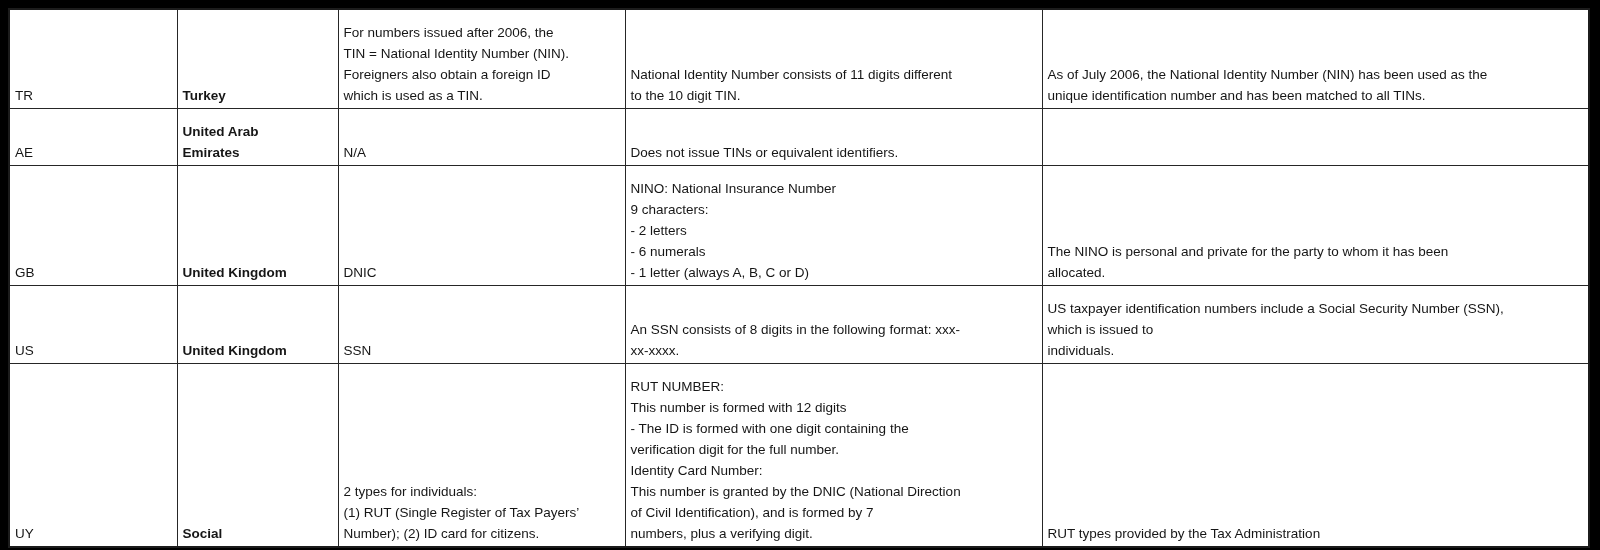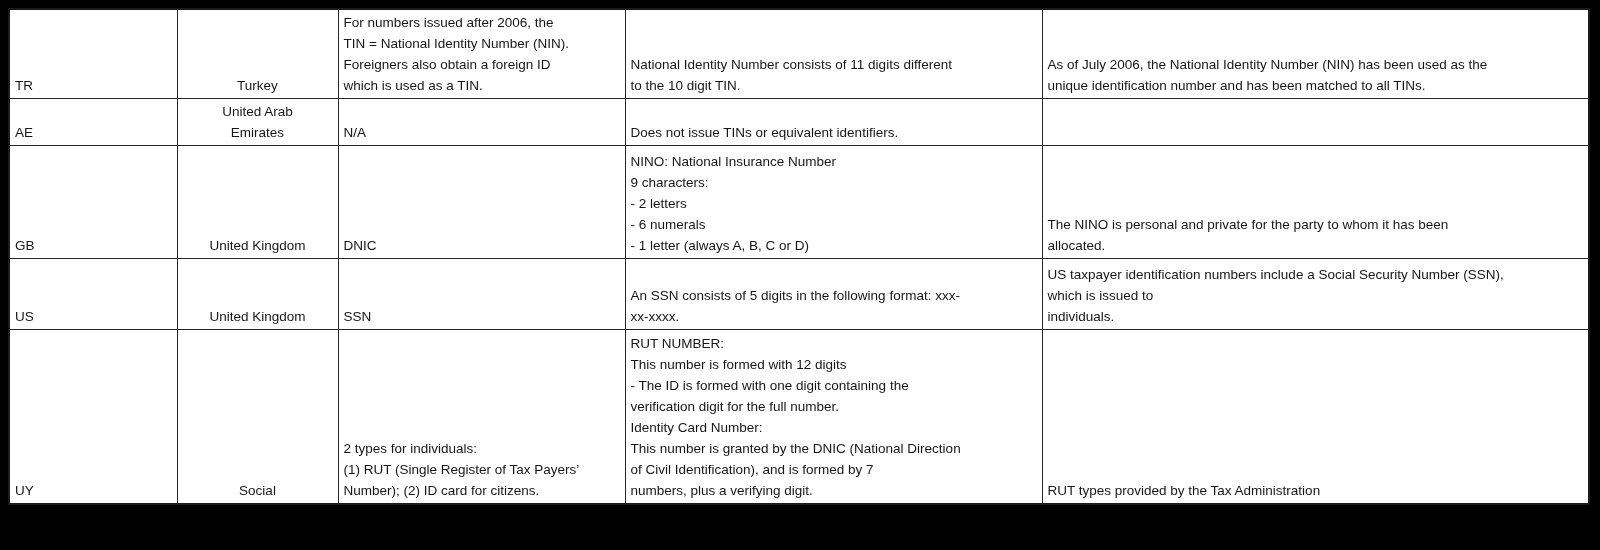--- a/index.html
+++ b/index.html
@@ -22,27 +22,26 @@
     background: #ffffff;
     font-family: "Liberation Sans", sans-serif;
     font-size: 13.5px;
     line-height: 21px;
     color: #161616;
     border: 2px solid #1c1c1c;
   }
   table.tin-table td {
     border: 1.5px solid #262626;
     vertical-align: bottom;
-    padding: 1px 5px 2px 5px;
+    padding: 12px 5px 2px 5px;
     white-space: pre-line;
     overflow: hidden;
   }
   td.c-country {
-    font-weight: normal;
-    text-align: center;
+    font-weight: bold;
     margin-top: 40px;
   }
   tr.r0 { height: 89px; }
   tr.r1 { height: 30px; }
   tr.r2 { height: 47px; }
   tr.r3 { height: 113px; }
   tr.r4 { height: 71px; }
   tr.r5 { height: 175px; }
 </style>
 </head>
@@ -87,21 +86,21 @@
 - 2 letters
 - 6 numerals
 - 1 letter (always A, B, C or D)</td>
         <td class="c-remarks">The NINO is personal and private for the party to whom it has been
 allocated.</td>
       </tr>
       <tr class="r4">
         <td class="c-code">US</td>
         <td class="c-country">United Kingdom</td>
         <td class="c-tin">SSN</td>
-        <td class="c-format">An SSN consists of 5 digits in the following format: xxx-
+        <td class="c-format">An SSN consists of 8 digits in the following format: xxx-
 xx-xxxx.</td>
         <td class="c-remarks">US taxpayer identification numbers include a Social Security Number (SSN),
 which is issued to
 individuals.</td>
       </tr>
       <tr class="r5">
         <td class="c-code">UY</td>
         <td class="c-country">Social</td>
         <td class="c-tin">2 types for individuals:
 (1) RUT (Single Register of Tax Payers’

